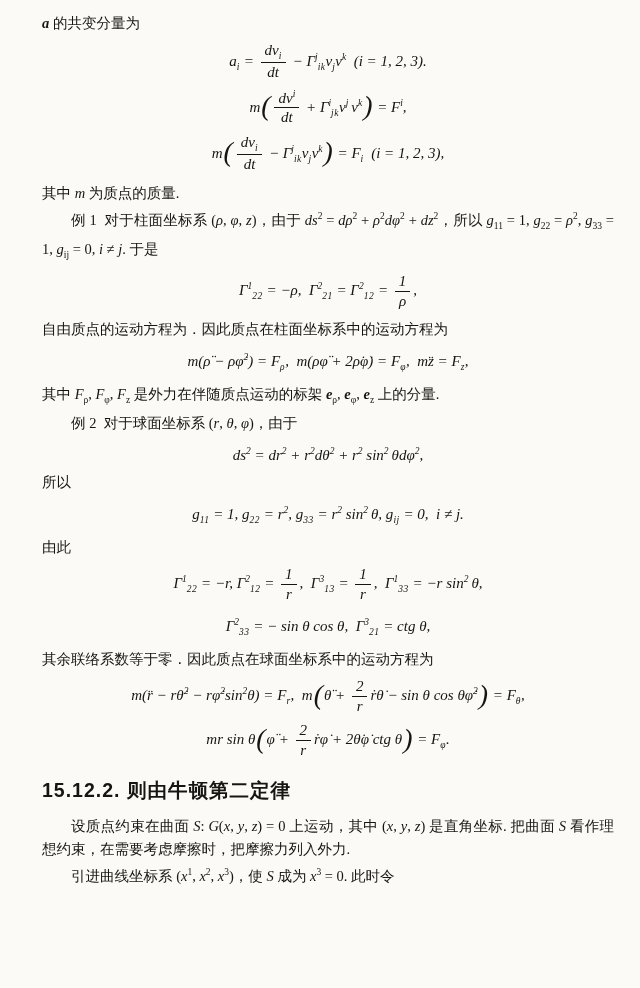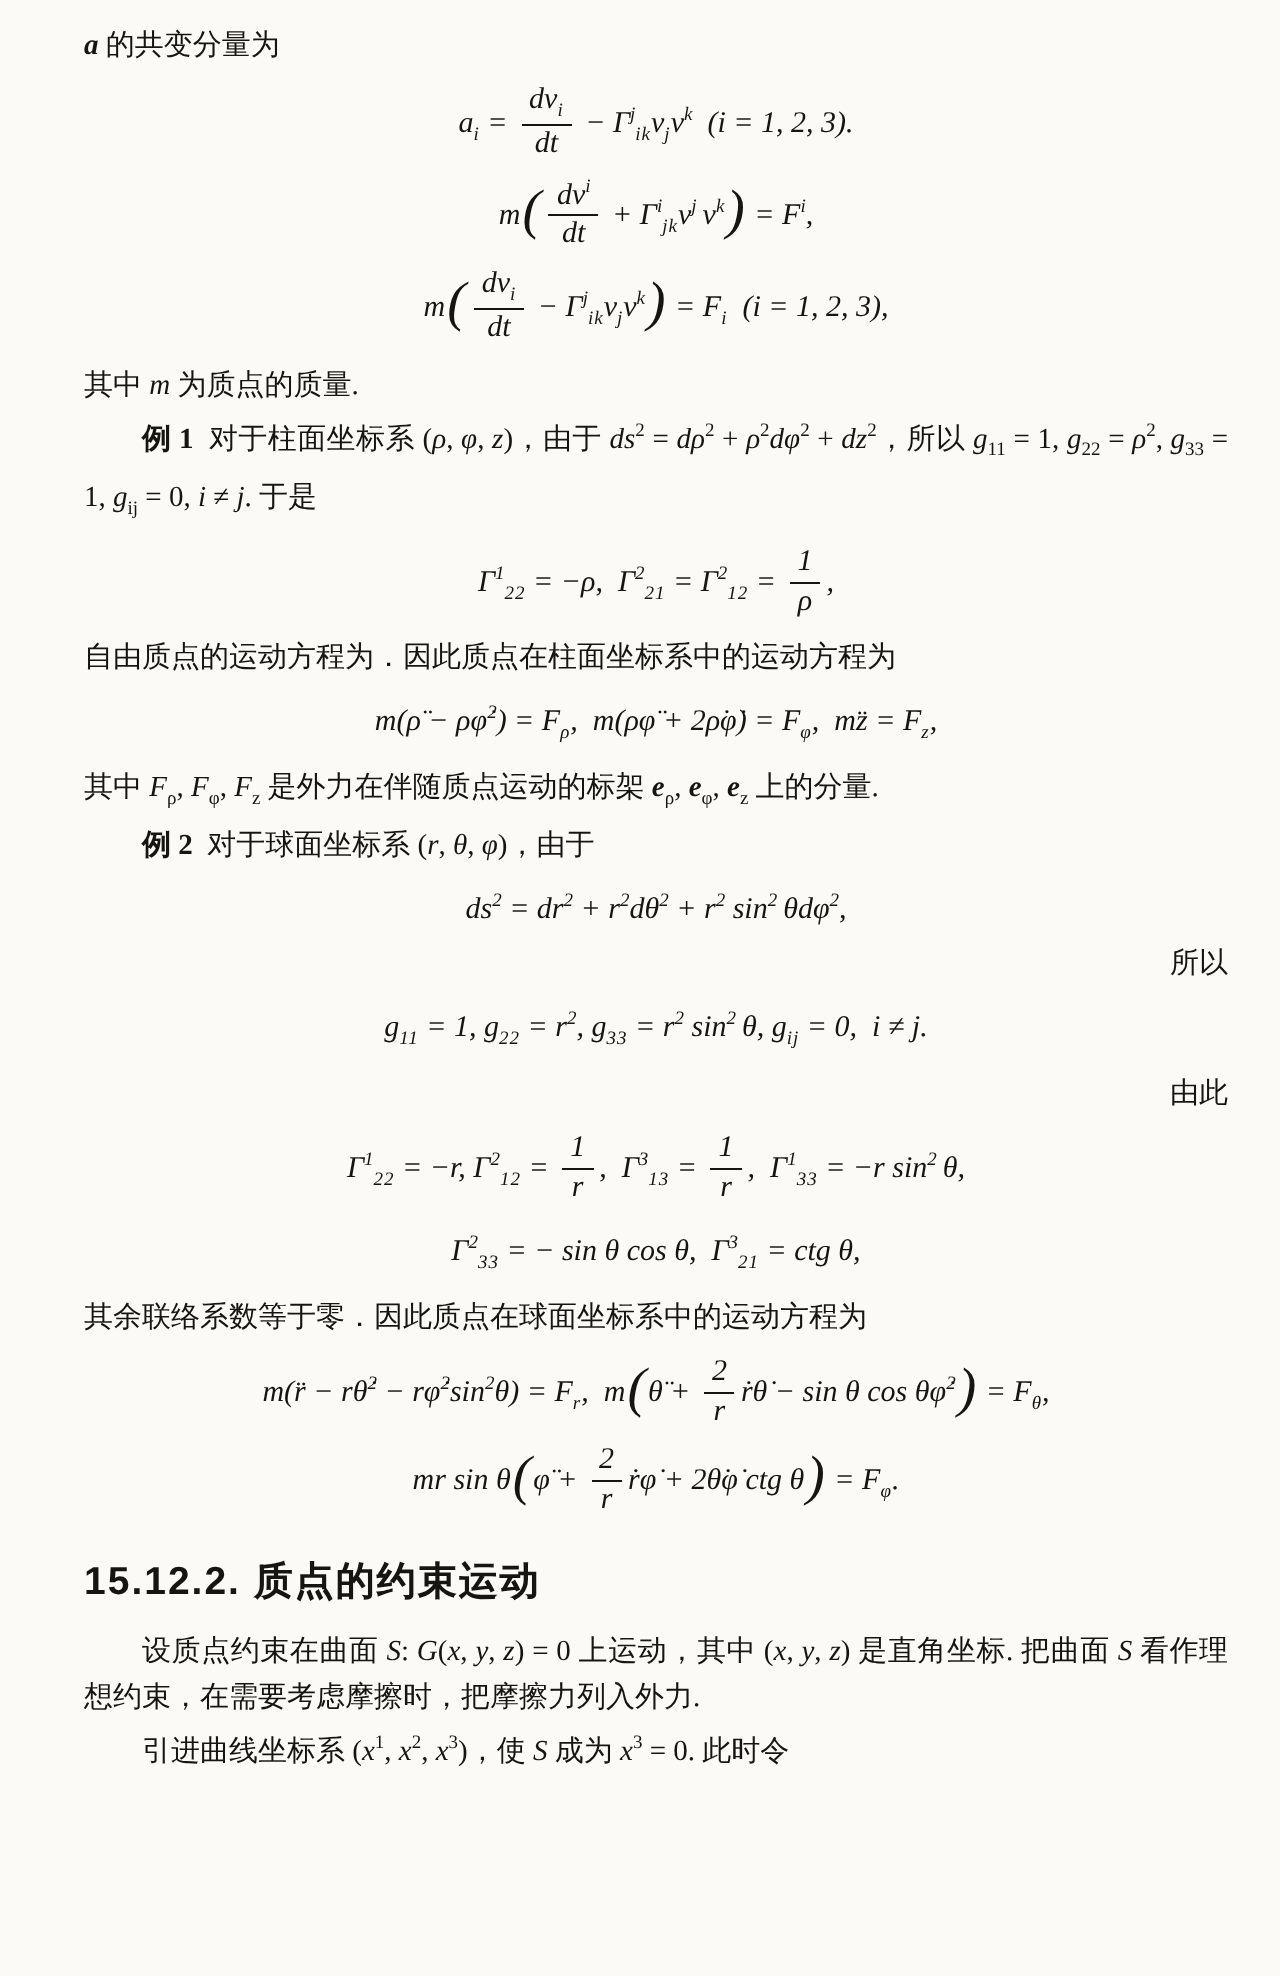--- a/index.html
+++ b/index.html
@@ -11,23 +11,23 @@
     overflow: hidden;
   }
   .page { padding: 12px 26px 0 42px; }
   .para {
     font-size: 14.5px;
     line-height: 23px;
     text-align: justify;
     margin: 0;
   }
   .indent { text-indent: 2em; }
-  .conn { text-align: right; }
+  .conn { text-align: left; }
   i { font-style: italic; }
-  b { font-weight: bold; }
+  b { font-weight: normal; }
   .vec { font-style: italic; font-weight: bold; }
   .eq {
     text-align: center;
     font-style: italic;
     font-size: 15px;
     line-height: 22px;
     margin: 5px 0;
   }
   .eq.tall { margin: 8px 0; }
   .eq sub, .eq sup, .para sub, .para sup { font-size: 9.5px; }
@@ -126,20 +126,20 @@
   <div class="eq tall">m(r̈ − rθ̇<sup>2</sup> − rφ̇<sup>2</sup>sin<sup>2</sup>θ) = F<sub>r</sub>,&nbsp; m<span class="bp">(</span>θ̈ + <span class="fr">
         <span class="nu">2</span>
         <span class="de">r</span>
       </span>ṙθ̇ − sin θ cos θφ̇<sup>2</sup><span class="bp">)</span> = F<sub>θ</sub>,</div>
 
   <div class="eq tall">mr sin θ<span class="bp">(</span>φ̈ + <span class="fr">
         <span class="nu">2</span>
         <span class="de">r</span>
       </span>ṙφ̇ + 2θ̇φ̇ ctg θ<span class="bp">)</span> = F<sub>φ</sub>.</div>
 
-  <h2 class="section-heading">15.12.2. 质点的约束运动</h2>
+  <h2 class="section-heading">15.12.2. 则由牛顿第二定律</h2>
 
   <p class="para indent">设质点约束在曲面 <i>S</i>: <i>G</i>(<i>x</i>, <i>y</i>, <i>z</i>) = 0 上运动，其中 (<i>x</i>, <i>y</i>, <i>z</i>) 是直角坐标. 把曲面 <i>S</i> 看作理想约束，在需要考虑摩擦时，把摩擦力列入外力.</p>
 
   <p class="para indent">引进曲线坐标系 (<i>x</i><sup>1</sup>, <i>x</i><sup>2</sup>, <i>x</i><sup>3</sup>)，使 <i>S</i> 成为 <i>x</i><sup>3</sup> = 0. 此时令</p>
 
 
 </div>
 
 </body></html>

